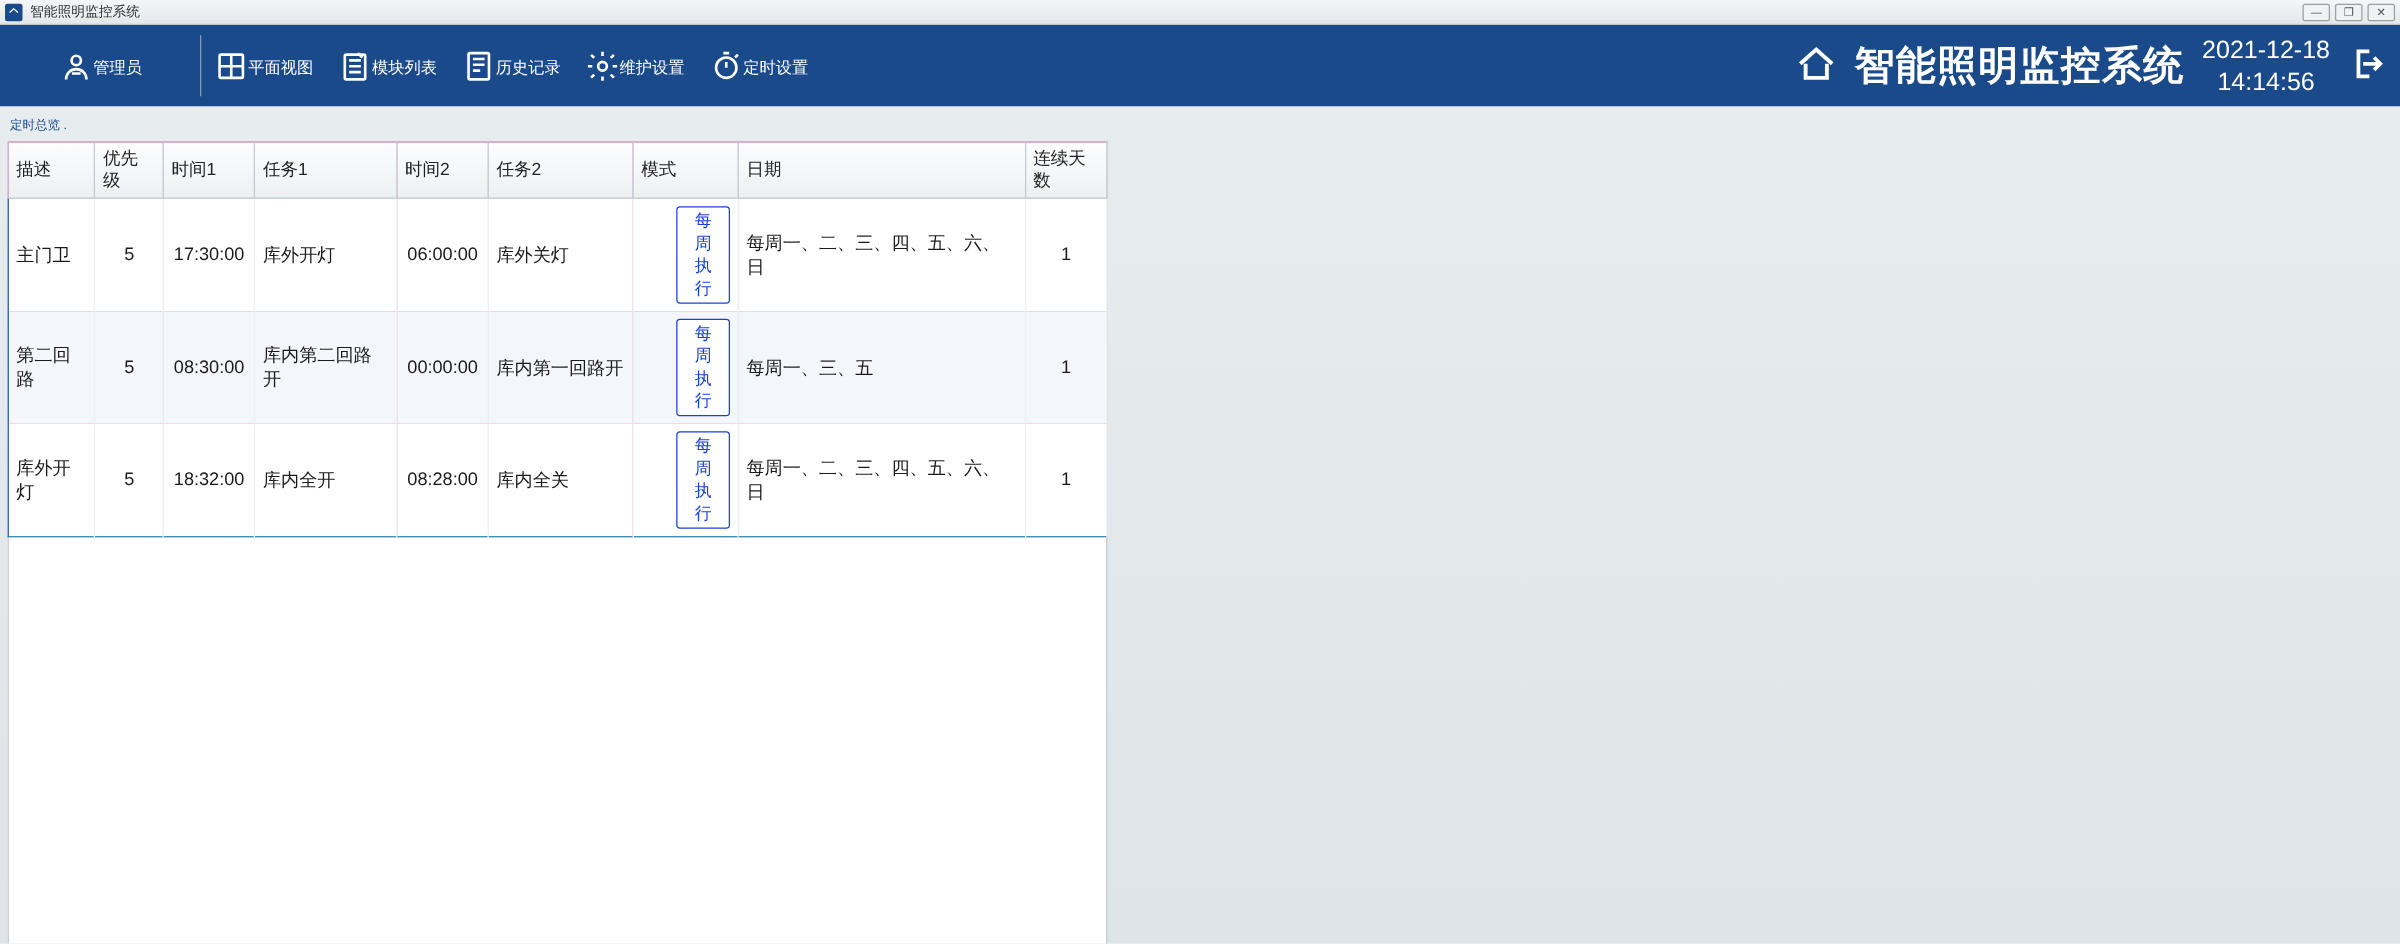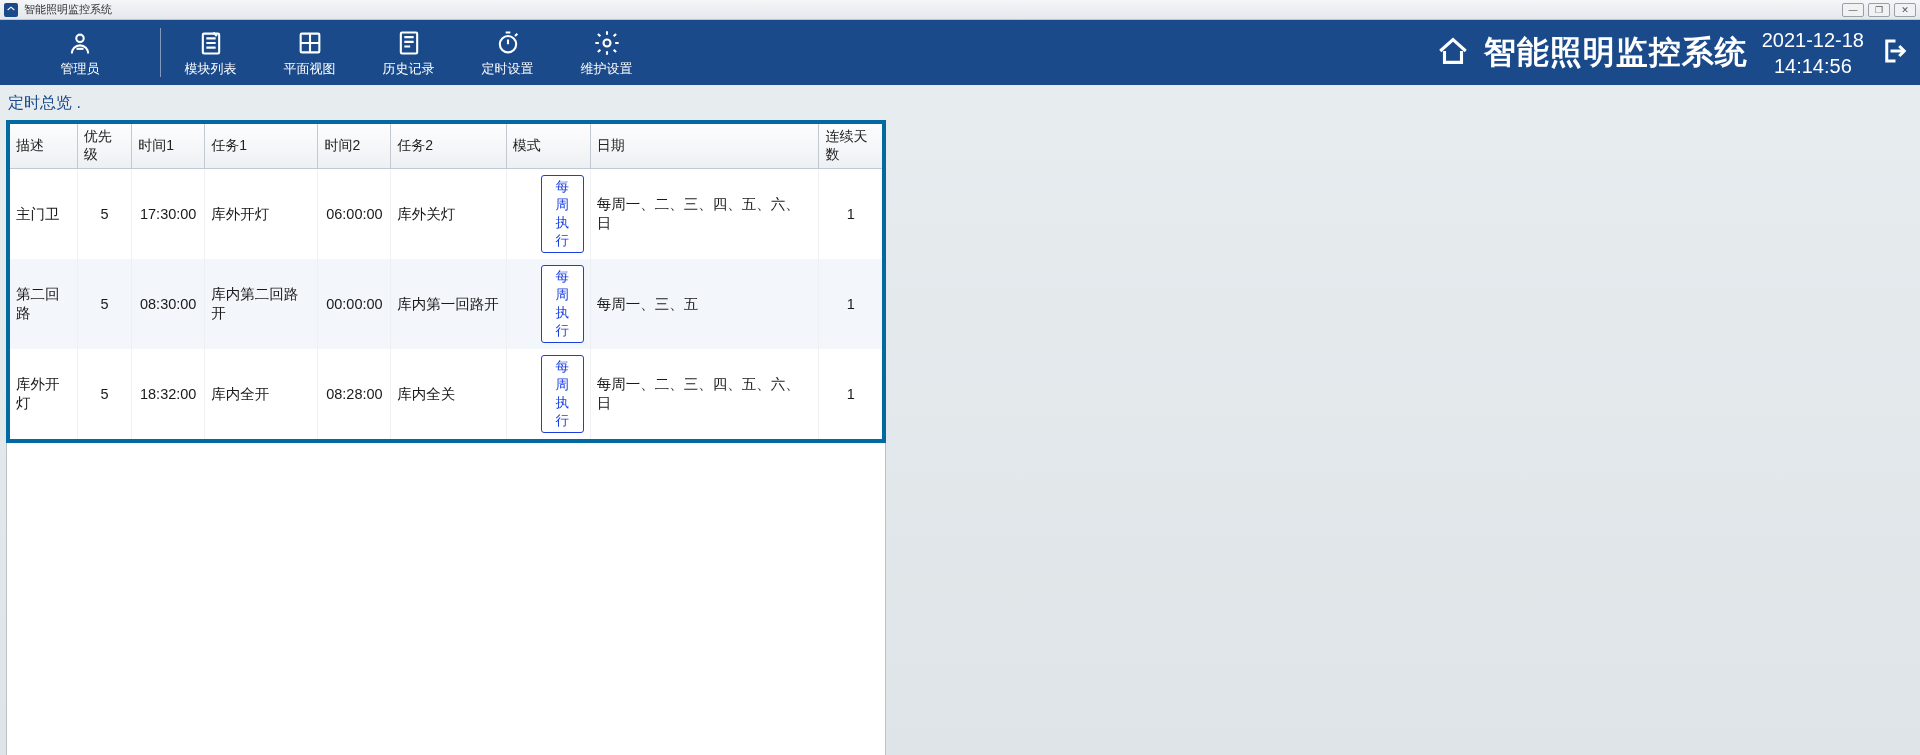--- a/index.html
+++ b/index.html
@@ -49,21 +49,21 @@
     display: flex;
     align-items: stretch;
     color: #fff;
   }
   .nav-group {
     display: flex;
   }
   .nav-item {
     width: 99px;
     display: flex;
-    flex-direction: column;
+    flex-direction: row;
     align-items: center;
     justify-content: center;
     cursor: pointer;
   }
   .nav-item .icon { height: 30px; display:flex; align-items:center; justify-content:center; }
   .nav-item .label { font-size: 13px; margin-top: 2px; }
   .vsep {
     width: 1px;
     background: rgba(255,255,255,0.45);
     margin: 8px 0;
@@ -89,32 +89,32 @@
   .brand .logout svg { width: 30px; height: 30px; cursor:pointer; }
 
   .content {
     padding: 6px 6px 0 6px;
     height: calc(100% - 85px);
     display: flex;
     flex-direction: column;
   }
   .page-title {
     color: #1a4a8a;
-    font-size: 16px;
+    font-size: 10px;
     padding: 2px 0 6px 2px;
   }
   .grid-wrap {
     flex: 1;
     overflow: hidden;
   }
   .grid {
     width: 880px;
     border-collapse: collapse;
     background: #ec4899;
-    border: 4px solid #0369a1;
+    border: 1px solid #0369a1;
   }
   .grid th {
     background: linear-gradient(#fdfdfe, #edf0f3);
     border: 1px solid #c2c9d0;
     font-weight: 400;
     font-size: 14px;
     text-align: left;
     padding: 4px 6px;
     color: #222;
   }
@@ -183,62 +183,62 @@
             <path d="M5 21c0-4 3-7 7-7s7 3 7 7"></path>
             <path d="M9 17h6"></path>
         </svg>
       </span>
       <span class="label">管理员</span>
     </div>
     <div class="vsep"></div>
     <div class="nav-item">
       <span class="icon">
         <svg width="28" height="28" viewBox="0 0 24 24" fill="none" stroke="#fff" stroke-width="1.8">
+          <rect x="4" y="4" width="16" height="16" rx="1"></rect>
+            <path d="M4 12h8V4M12 12h8M12 12v8"></path>
+        </svg>
+      </span>
+      <span class="label">平面视图</span>
+    </div>
+    <div class="nav-item">
+      <span class="icon">
+        <svg width="28" height="28" viewBox="0 0 24 24" fill="none" stroke="#fff" stroke-width="1.8">
           <rect x="5" y="4" width="14" height="17" rx="1"></rect>
             <path d="M8 8h8M8 12h8M8 16h8"></path>
             <path d="M14 3l3 3"></path>
         </svg>
       </span>
       <span class="label">模块列表</span>
     </div>
     <div class="nav-item">
       <span class="icon">
         <svg width="28" height="28" viewBox="0 0 24 24" fill="none" stroke="#fff" stroke-width="1.8">
-          <rect x="4" y="4" width="16" height="16" rx="1"></rect>
-            <path d="M4 12h8V4M12 12h8M12 12v8"></path>
-        </svg>
-      </span>
-      <span class="label">平面视图</span>
-    </div>
-    <div class="nav-item">
-      <span class="icon">
-        <svg width="28" height="28" viewBox="0 0 24 24" fill="none" stroke="#fff" stroke-width="1.8">
           <rect x="5" y="3" width="14" height="18" rx="1"></rect>
             <path d="M8 7h8M8 11h8M8 15h5"></path>
         </svg>
       </span>
       <span class="label">历史记录</span>
     </div>
     <div class="nav-item">
       <span class="icon">
         <svg width="28" height="28" viewBox="0 0 24 24" fill="none" stroke="#fff" stroke-width="1.8">
+          <circle cx="12" cy="12" r="3"></circle>
+          <path d="M12 2v3M12 19v3M4.2 4.2l2.1 2.1M17.7 17.7l2.1 2.1M2 12h3M19 12h3M4.2 19.8l2.1-2.1M17.7 6.3l2.1-2.1"></path>
+        </svg>
+      </span>
+      <span class="label">维护设置</span>
+    </div>
+    <div class="nav-item">
+      <span class="icon">
+        <svg width="28" height="28" viewBox="0 0 24 24" fill="none" stroke="#fff" stroke-width="1.8">
           <circle cx="12" cy="13" r="7"></circle>
             <path d="M12 13V9M10 3h4M18 6l2-2"></path>
         </svg>
       </span>
       <span class="label">定时设置</span>
-    </div>
-    <div class="nav-item">
-      <span class="icon">
-        <svg width="28" height="28" viewBox="0 0 24 24" fill="none" stroke="#fff" stroke-width="1.8">
-          <circle cx="12" cy="12" r="3"></circle>
-          <path d="M12 2v3M12 19v3M4.2 4.2l2.1 2.1M17.7 17.7l2.1 2.1M2 12h3M19 12h3M4.2 19.8l2.1-2.1M17.7 6.3l2.1-2.1"></path>
-        </svg>
-      </span>
-      <span class="label">维护设置</span>
     </div>
   </div>
 
   <div class="flexspace"></div>
 
   <div class="brand">
     <span class="house">
       <svg viewBox="0 0 24 24" fill="none" stroke="#fff" stroke-width="2.2">
         <path d="M3 12 L12 4 L21 12"></path>
           <path d="M6 12v8h12v-8"></path>

